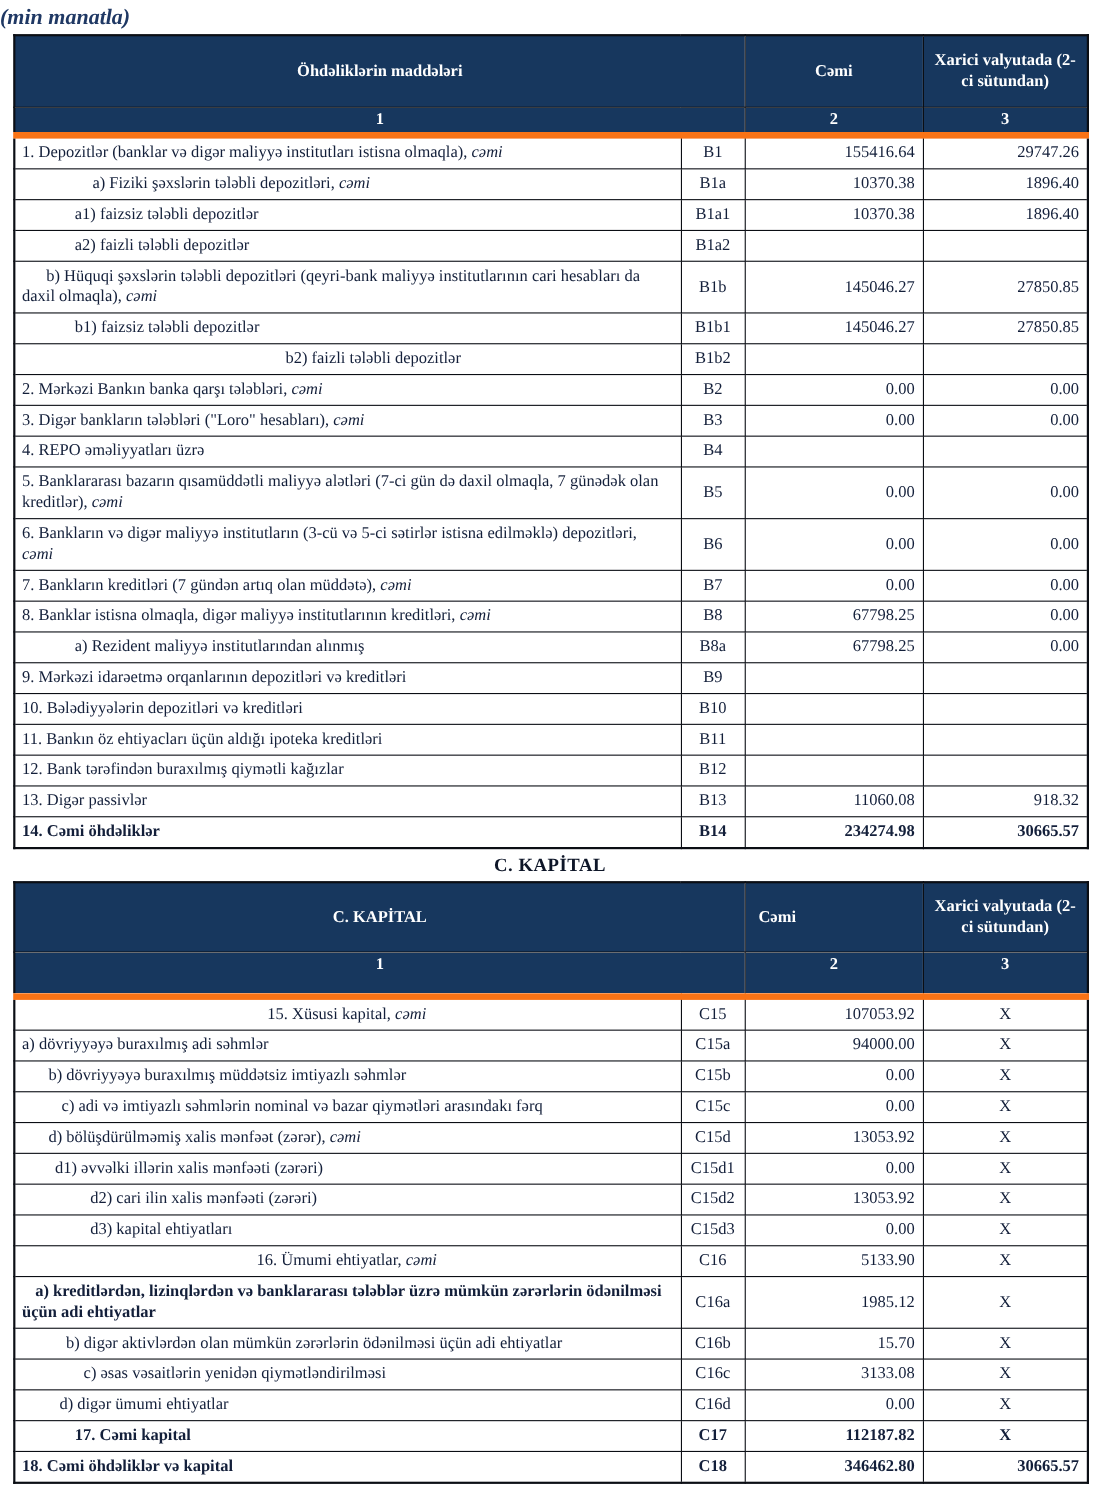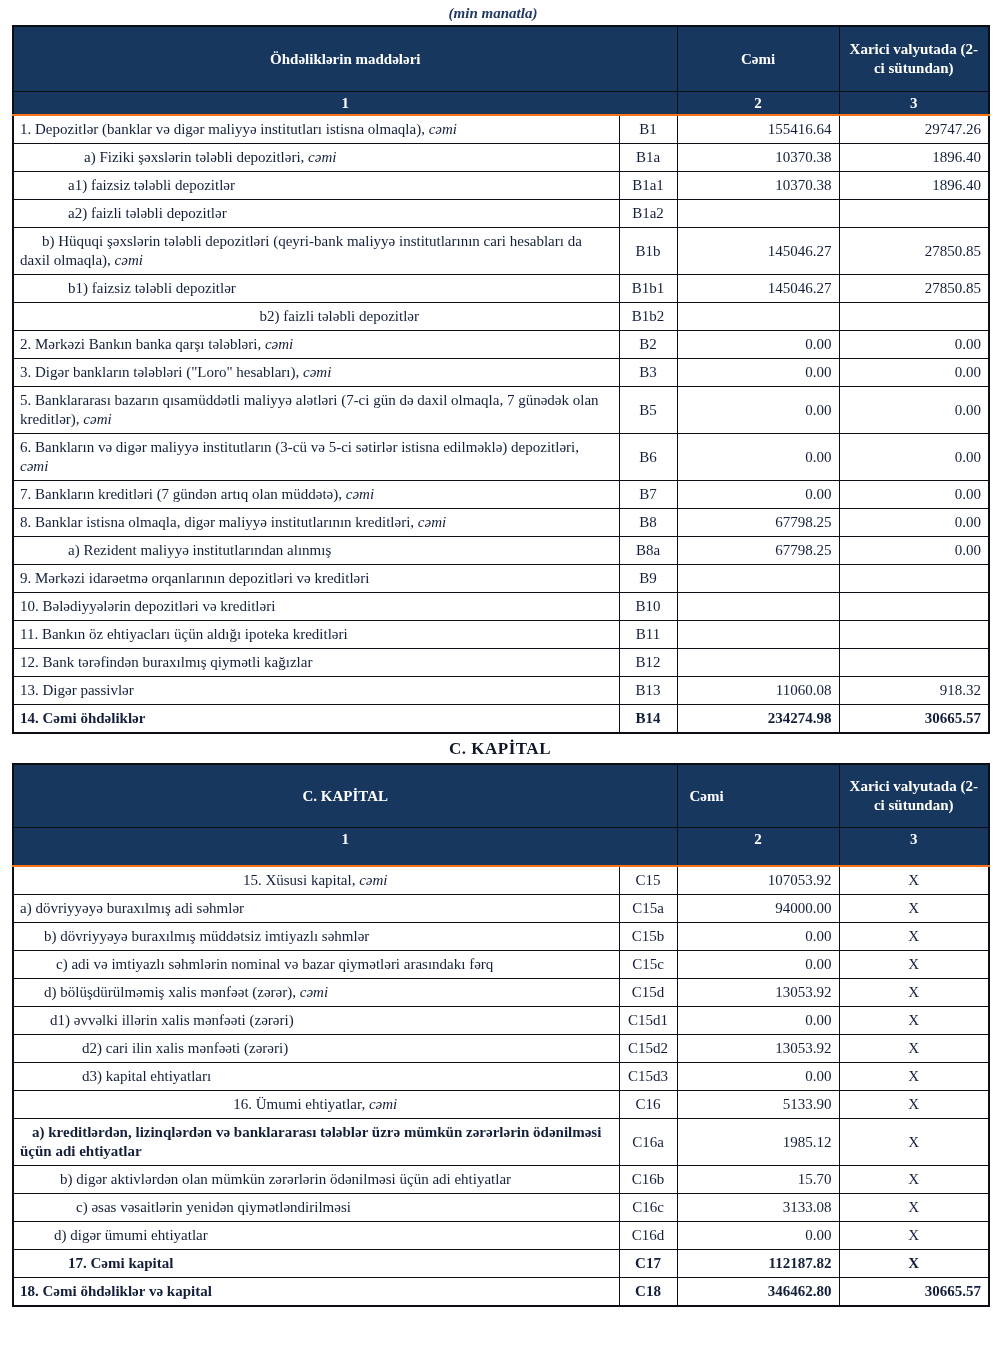--- a/index.html
+++ b/index.html
@@ -5,40 +5,40 @@
   html, body {
     margin: 0;
     padding: 0;
     background: #ffffff;
     width: 1000px;
     font-family: "Liberation Serif", serif;
     color: #131f3a;
   }
   .page { width: 1000px; min-height: 1367px; box-sizing: border-box; padding-top: 2px; }
   .note {
-    text-align: center;
+    text-align: left;
     font-style: italic;
     font-weight: bold;
     color: #1f3864;
-    font-size: 15px;
+    font-size: 20px;
     padding: 3px 14px 3px 0;
   }
   table {
     border-collapse: collapse;
     table-layout: fixed;
     width: 976px;
     margin: 0 12px;
     border: 2px solid #0b0e14;
   }
   th, td { border: 1px solid #0b0e14; overflow: hidden; }
   .c-desc  { width: 606px; }
   .c-code  { width: 58px; }
   .c-total { width: 162px; }
   .c-fx    { width: 150px; }
-  thead { border-bottom: 2px solid #f97316; }
+  thead { border-bottom: 6px solid #f97316; }
   thead th {
     background: #17375e;
     color: #ffffff;
     font-weight: bold;
     font-size: 15px;
     vertical-align: middle;
     text-align: center;
     padding: 2px 6px;
     line-height: 19px;
   }
@@ -144,20 +144,26 @@
           <td class="num">0.00</td>
           <td class="num">0.00</td>
         </tr>
         <tr>
           <td class="lbl">3. Digər bankların tələbləri ("Loro" hesabları), <i>cəmi</i></td>
           <td class="code">B3</td>
           <td class="num">0.00</td>
           <td class="num">0.00</td>
         </tr>
         <tr>
+          <td class="lbl">4. REPO əməliyyatları üzrə</td>
+          <td class="code">B4</td>
+          <td class="num"></td>
+          <td class="num"></td>
+        </tr>
+        <tr>
           <td class="lbl">5. Banklararası bazarın qısamüddətli maliyyə alətləri (7-ci gün də daxil olmaqla, 7 günədək olan kreditlər), <i>cəmi</i></td>
           <td class="code">B5</td>
           <td class="num">0.00</td>
           <td class="num">0.00</td>
         </tr>
         <tr>
           <td class="lbl">6. Bankların və digər maliyyə institutların (3-cü və 5-ci sətirlər istisna edilməklə) depozitləri, <i>cəmi</i></td>
           <td class="code">B6</td>
           <td class="num">0.00</td>
           <td class="num">0.00</td>

